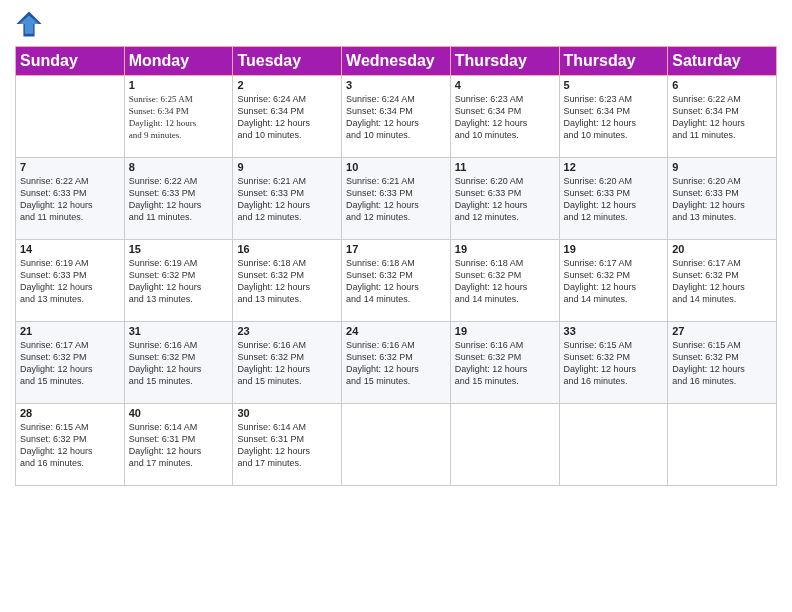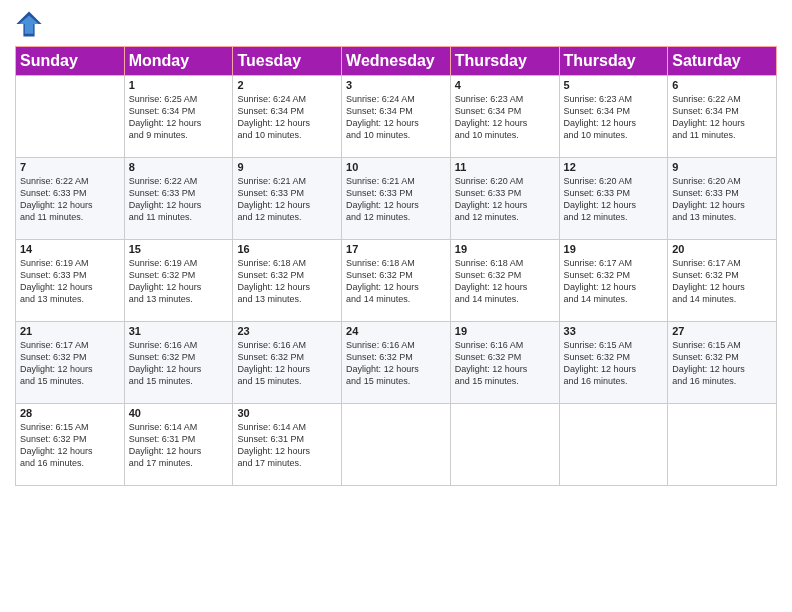--- a/index.html
+++ b/index.html
@@ -116,21 +116,21 @@
           <th>Thursday</th>
           <th>Thursday</th>
           <th>Saturday</th>
         </tr>
     </thead>
     <tbody id="calendar-body">
     <tr>
           <td class="empty"></td>
           <td>
             <span class="day-num">1</span>
-            <div class="day-info" style="white-space: pre-line;">Sunrise: 6:25 AM
+            <div class="day-info" style="white-space: pre-line; font-family: Liberation Serif, serif;">Sunrise: 6:25 AM
 Sunset: 6:34 PM
 Daylight: 12 hours
 and 9 minutes.</div>
           </td>
           <td>
             <span class="day-num">2</span>
             <div class="day-info" style="white-space: pre-line;">Sunrise: 6:24 AM
 Sunset: 6:34 PM
 Daylight: 12 hours
 and 10 minutes.</div>

